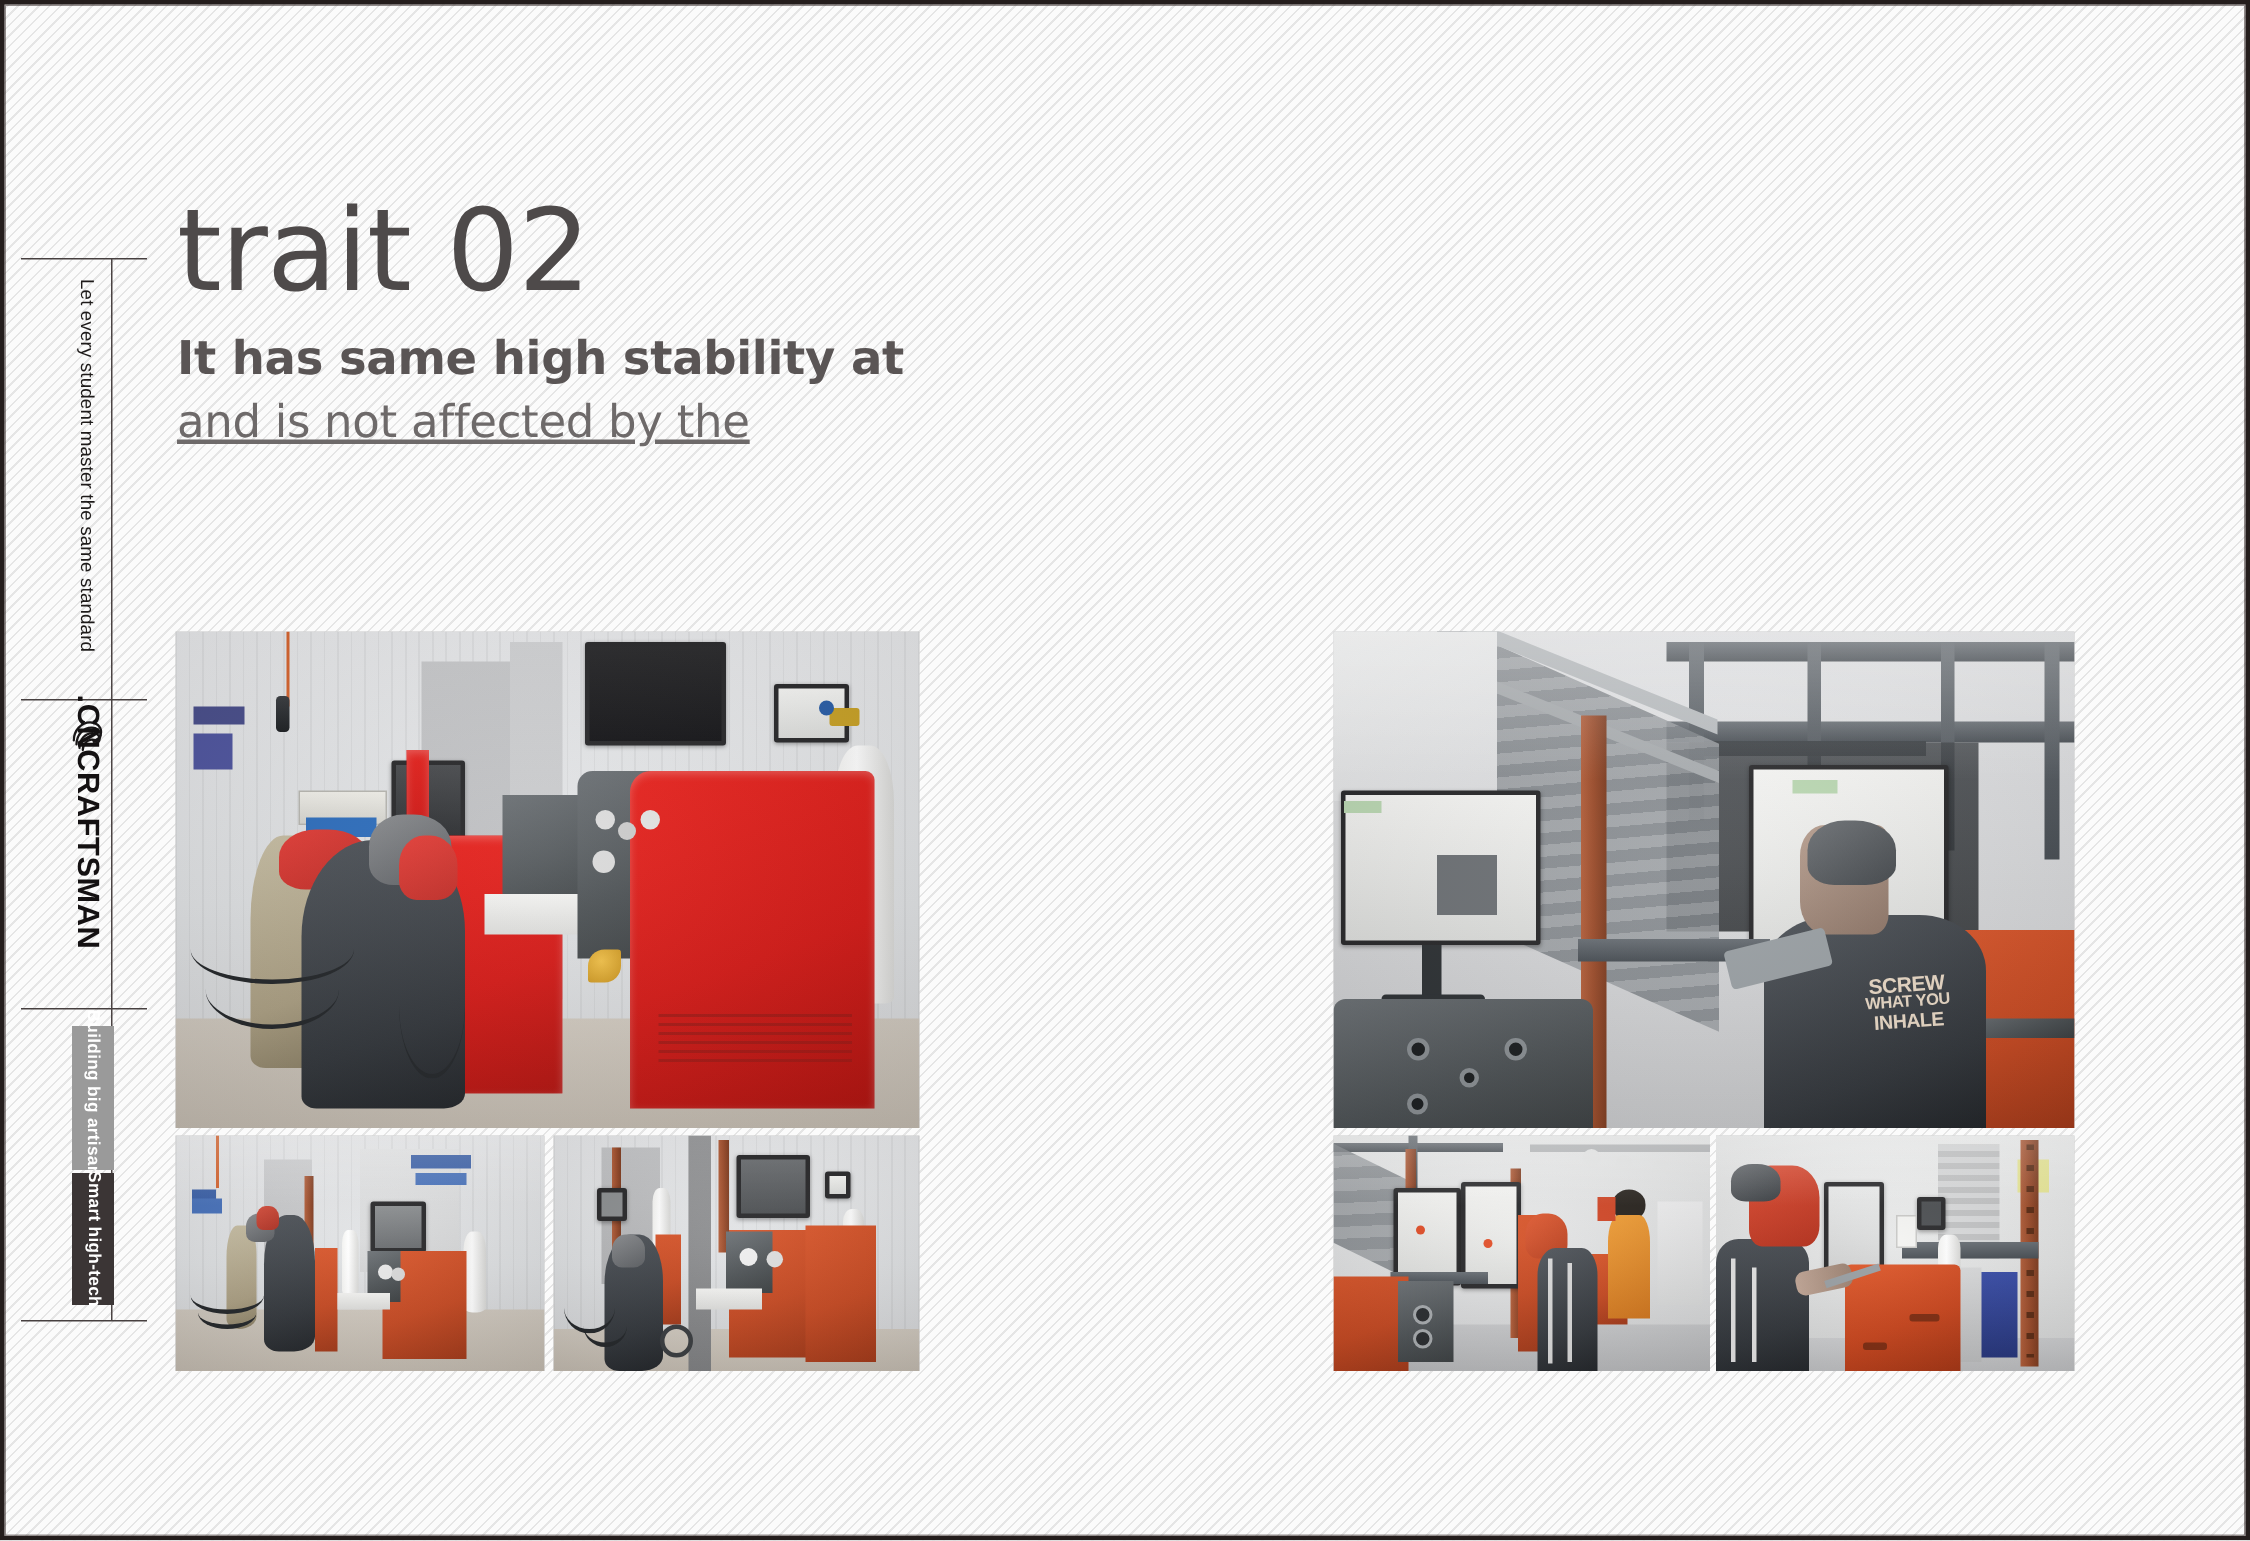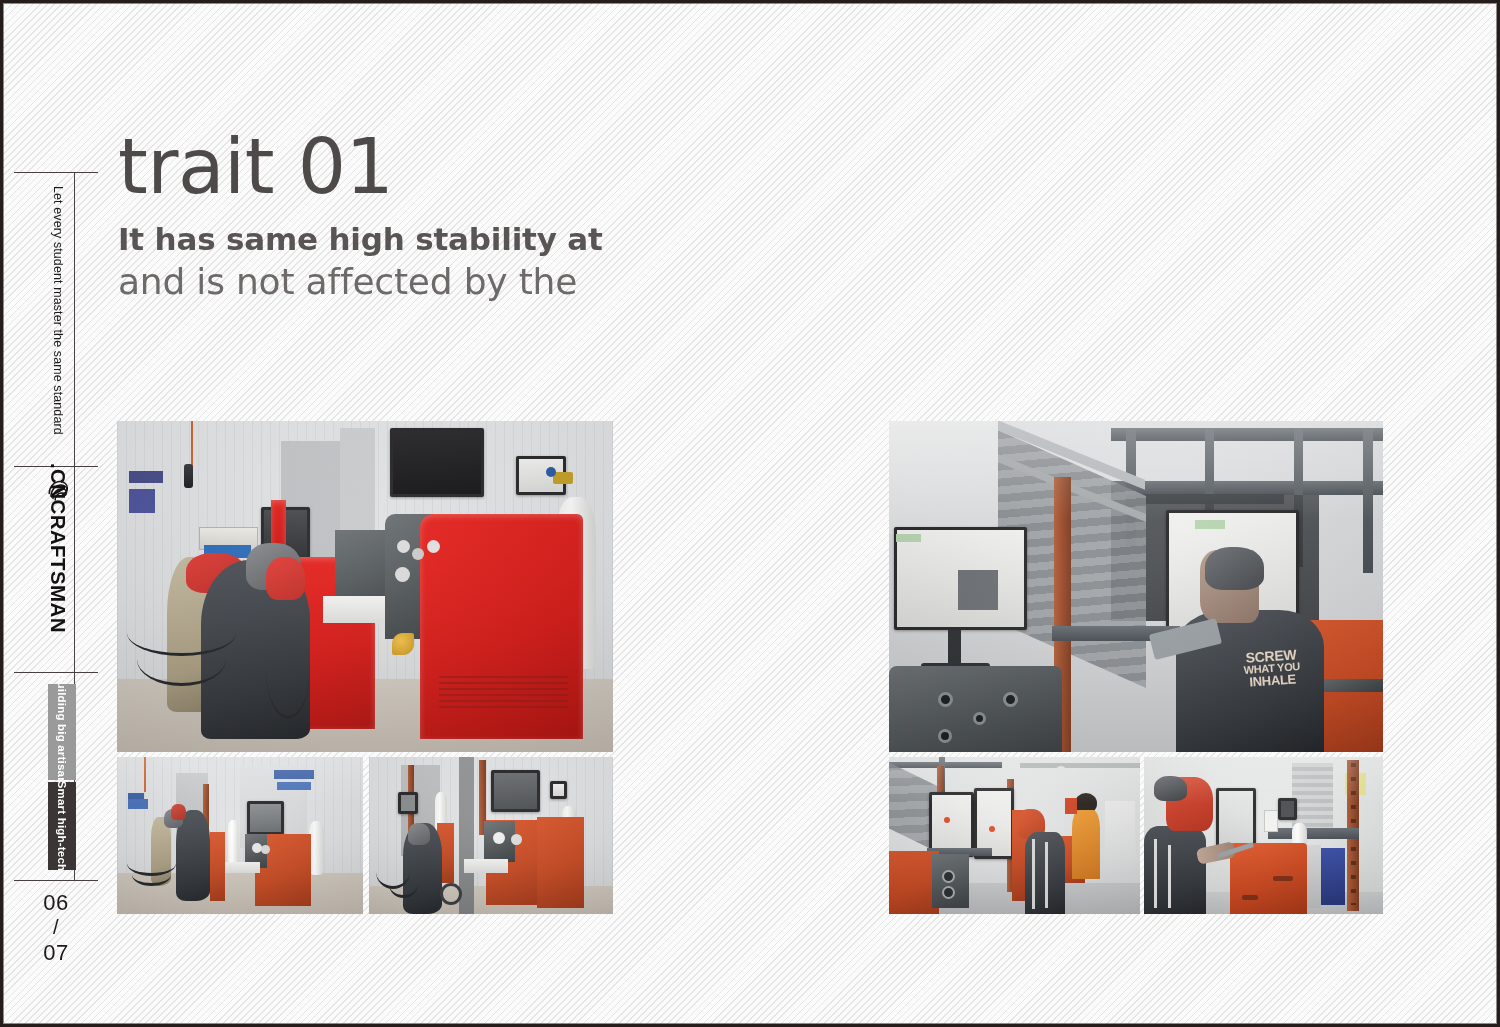--- a/index.html
+++ b/index.html
@@ -185,26 +185,27 @@
     margin-top: 10px;
     font-size: 31px;
     line-height: 41px;
     font-weight: bold;
     color: #5a5555;
     letter-spacing: -0.2px;
     font-family: "DejaVu Sans", sans-serif;
   }
   .sub-light {
     margin-top: 1px;
-    font-size: 36px;
+    font-size: 30px;
     line-height: 42px;
     font-weight: normal;
     color: #6e6a6a;
     letter-spacing: -0.2px;
     font-family: "DejaVu Sans", sans-serif;
+    text-decoration: underline;
   }
 
   
   .photo {
     position: absolute;
     overflow: hidden;
     background: #c9c9c9;
     z-index: 15;
   }
   .photo .scene { position: absolute; inset: 0; }
@@ -345,29 +346,24 @@
 
     <div class="badges">
       <div class="badge light">
         <span>Building big artisans</span>
       </div>
       <div class="badge dark">
         <span>Smart high-tech</span>
       </div>
     </div>
 
-    <div class="pageno">
-      <div>06</div>
-      <div class="slash">/</div>
-      <div>07</div>
-    </div>
   </div>
 
   <div class="headline-wrap">
-    <div class="kicker">trait 01</div>
+    <div class="kicker">trait 02</div>
     <div class="sub-strong">It has same high stability at</div>
     <div class="sub-light">and is not affected by the</div>
   </div>
 
   <div class="photo" id="photo-main-left">
     <div class="scene">
       <div class="wall"></div>
       <div class="floor"></div>
 
       <div class="panel-white" style="left:33%;top:6%;width:13%;height:66%;background:linear-gradient(180deg,#c9cacc,#b9babd);"></div>

